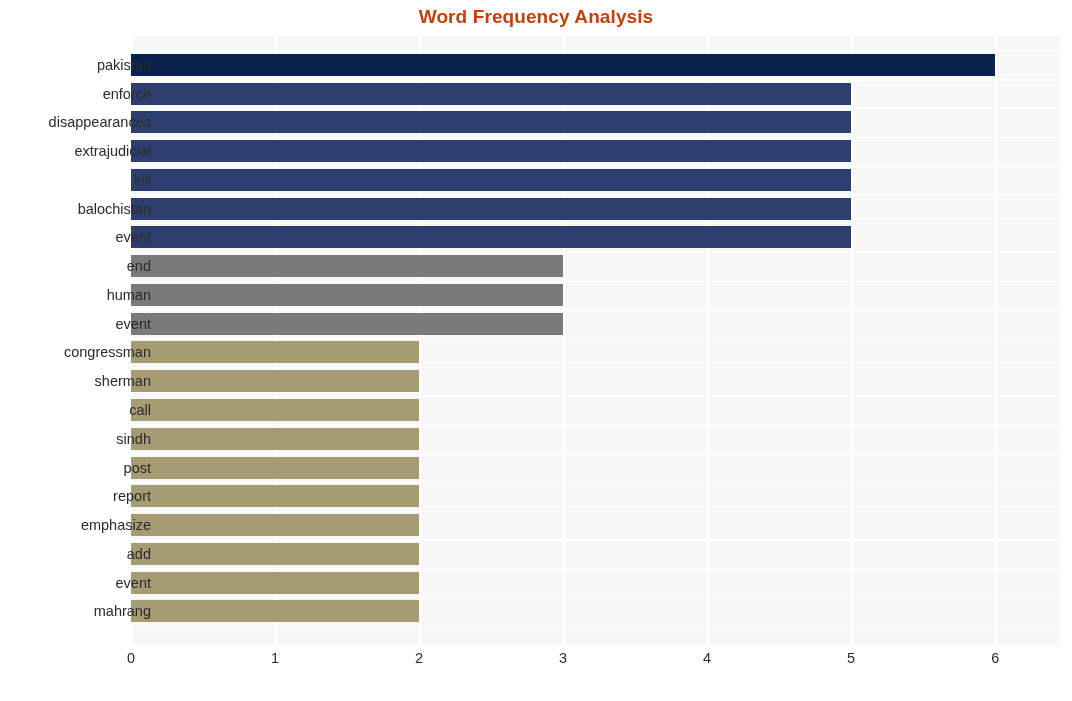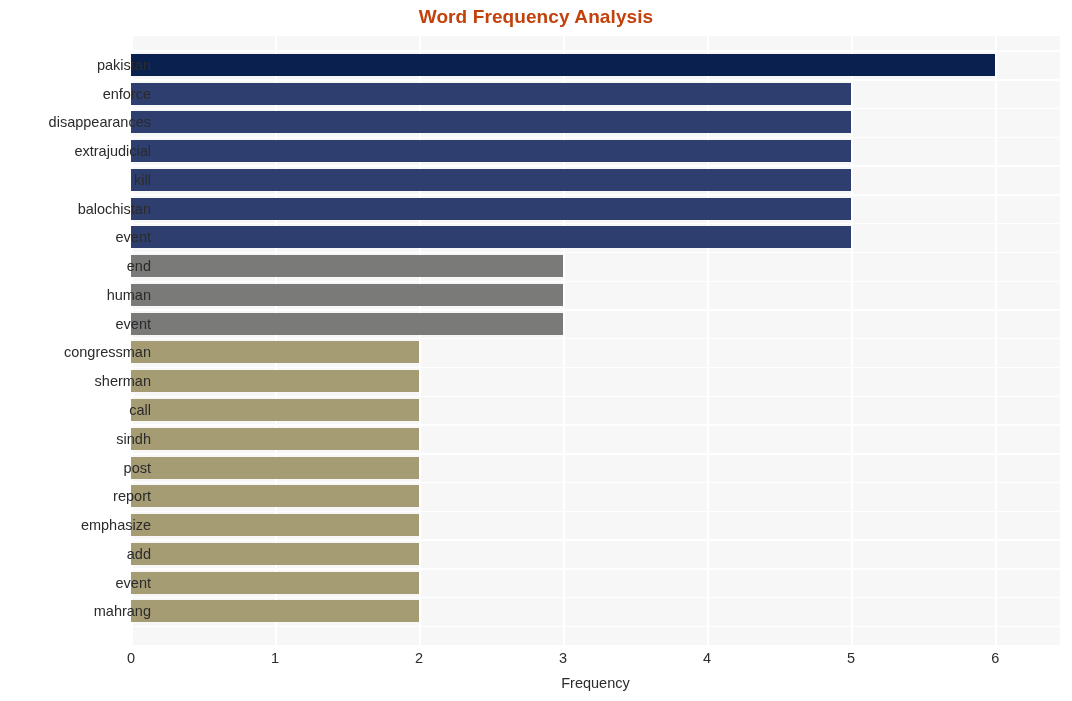--- a/index.html
+++ b/index.html
@@ -223,15 +223,14 @@
   <div id="xtick-layer">
       <div class="xtick" style="left: 131px;">0</div>
       <div class="xtick" style="left: 275.031px;">1</div>
       <div class="xtick" style="left: 419.062px;">2</div>
       <div class="xtick" style="left: 563.093px;">3</div>
       <div class="xtick" style="left: 707.124px;">4</div>
       <div class="xtick" style="left: 851.155px;">5</div>
       <div class="xtick" style="left: 995.186px;">6</div>
     </div>
 
-  <div id="xlabel">Frequency</div>
 
 </div>
 
 </body></html>

